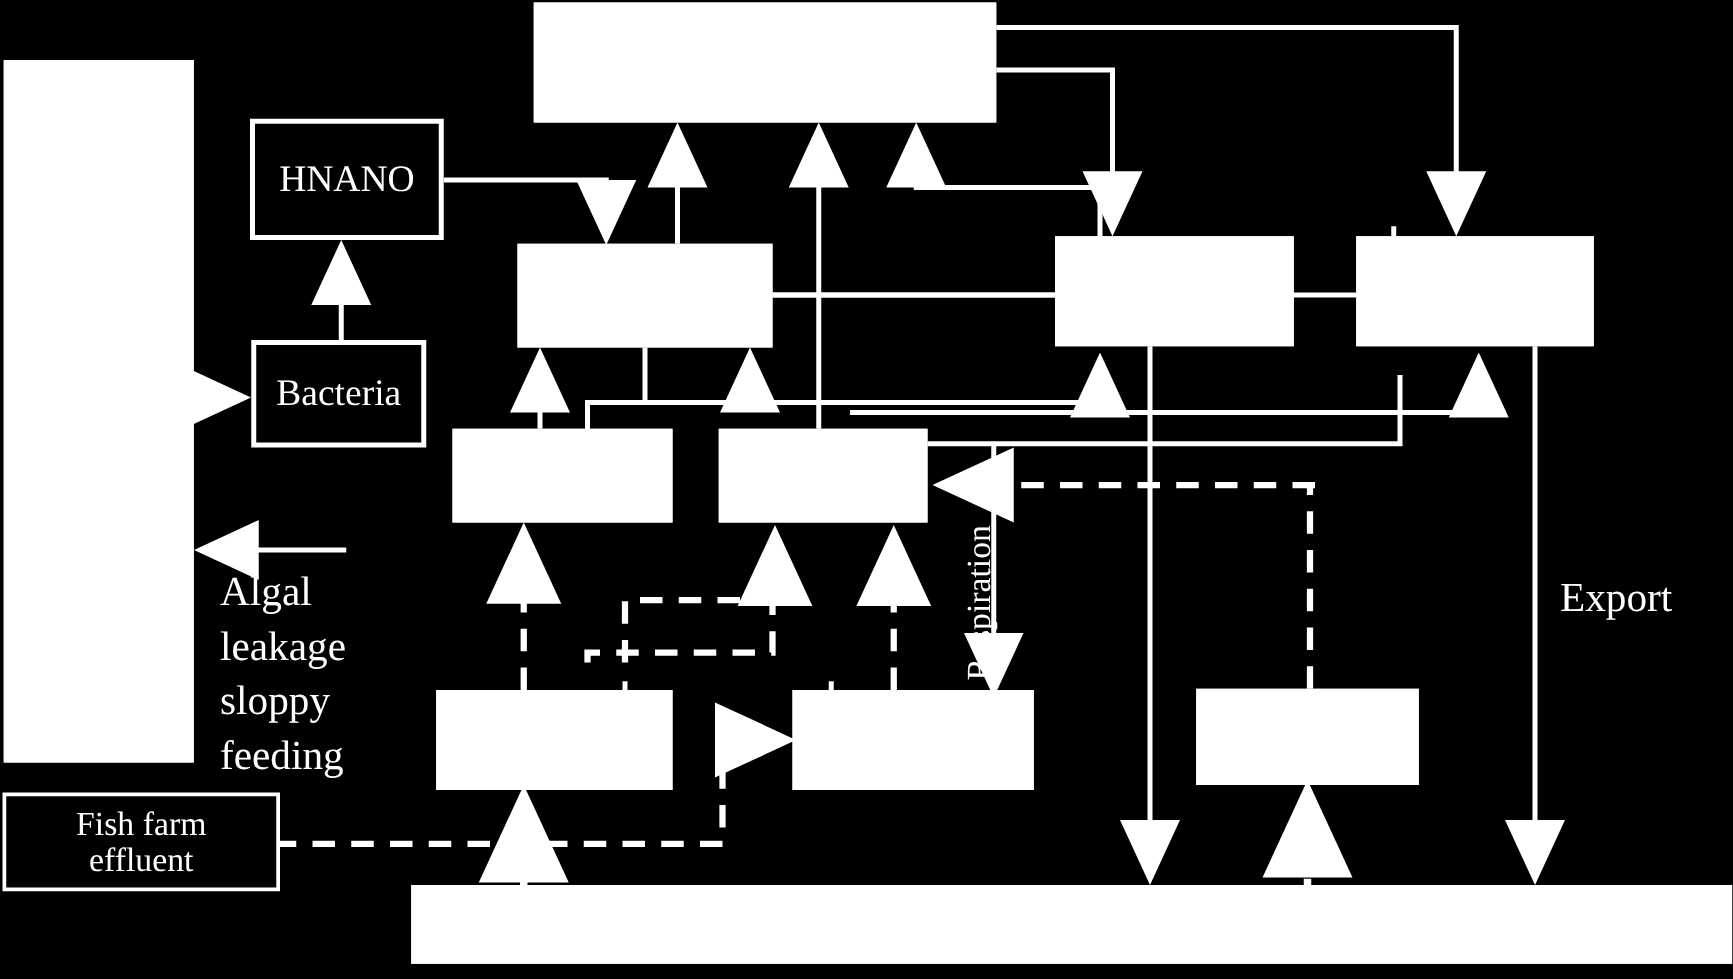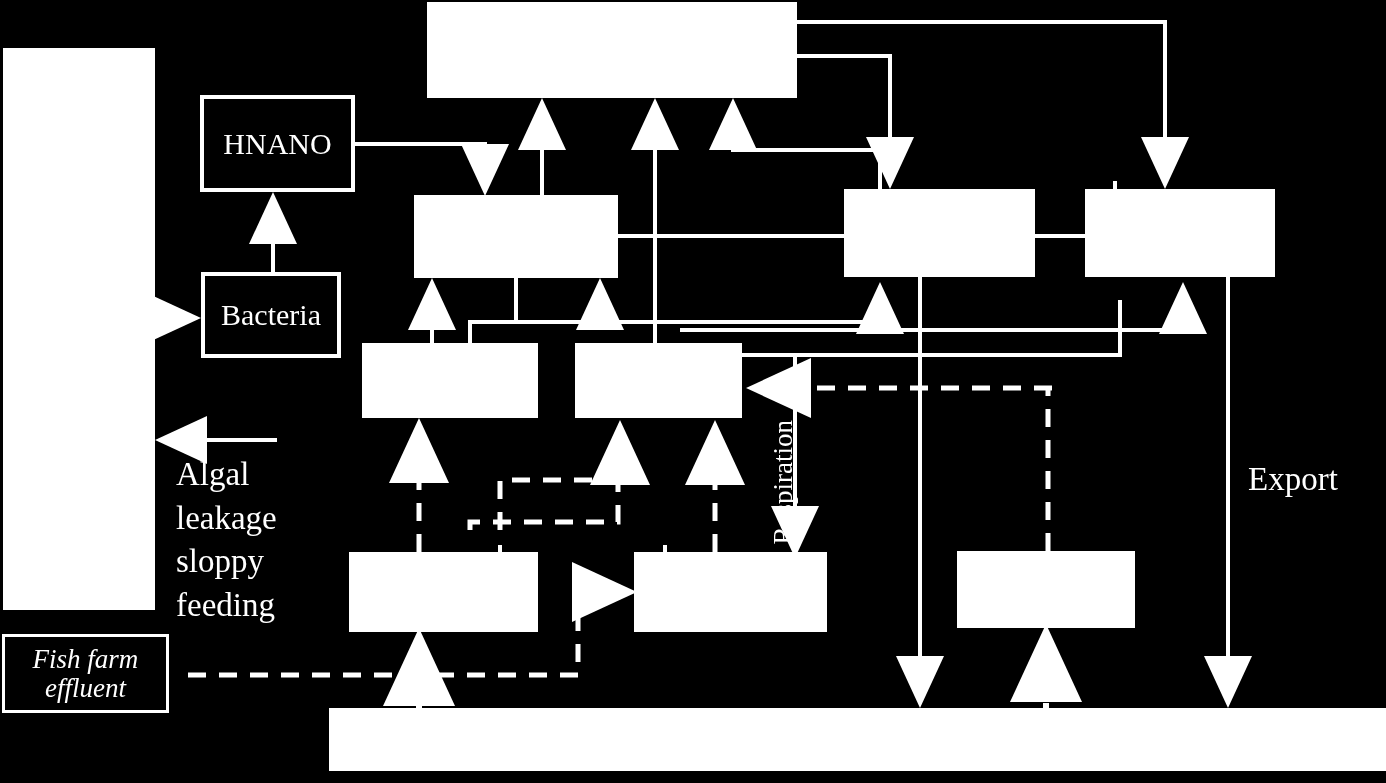--- a/index.html
+++ b/index.html
@@ -180,21 +180,21 @@
   <div class="node-box filled" style="left:362px; top:343px; width:176px; height:75px;"></div>
 
   <div class="node-box filled" style="left:575px; top:343px; width:167px; height:75px;"></div>
 
   <div class="node-box filled" style="left:349px; top:552px; width:189px; height:80px;"></div>
 
   <div class="node-box filled" style="left:634px; top:552px; width:193px; height:80px;"></div>
 
   <div class="node-box filled" style="left:957px; top:551px; width:178px; height:77px;"></div>
 
-  <div class="node-box outlined thin" style="left:2px; top:634px; width:167px; height:79px;font-style:italic;">
+  <div class="node-box outlined thin" style="left:2px; top:634px; width:222px; height:79px;">
     <span style="white-space:pre-line;">Fish farm
 effluent</span>
   </div>
 
   <div class="node-box filled" style="left:329px; top:708px; width:1057px; height:63px;"></div>
 
   <div class="free-label" style="left:176px; top:453px; width:130px;">Algal
 leakage
 sloppy
 feeding</div>

